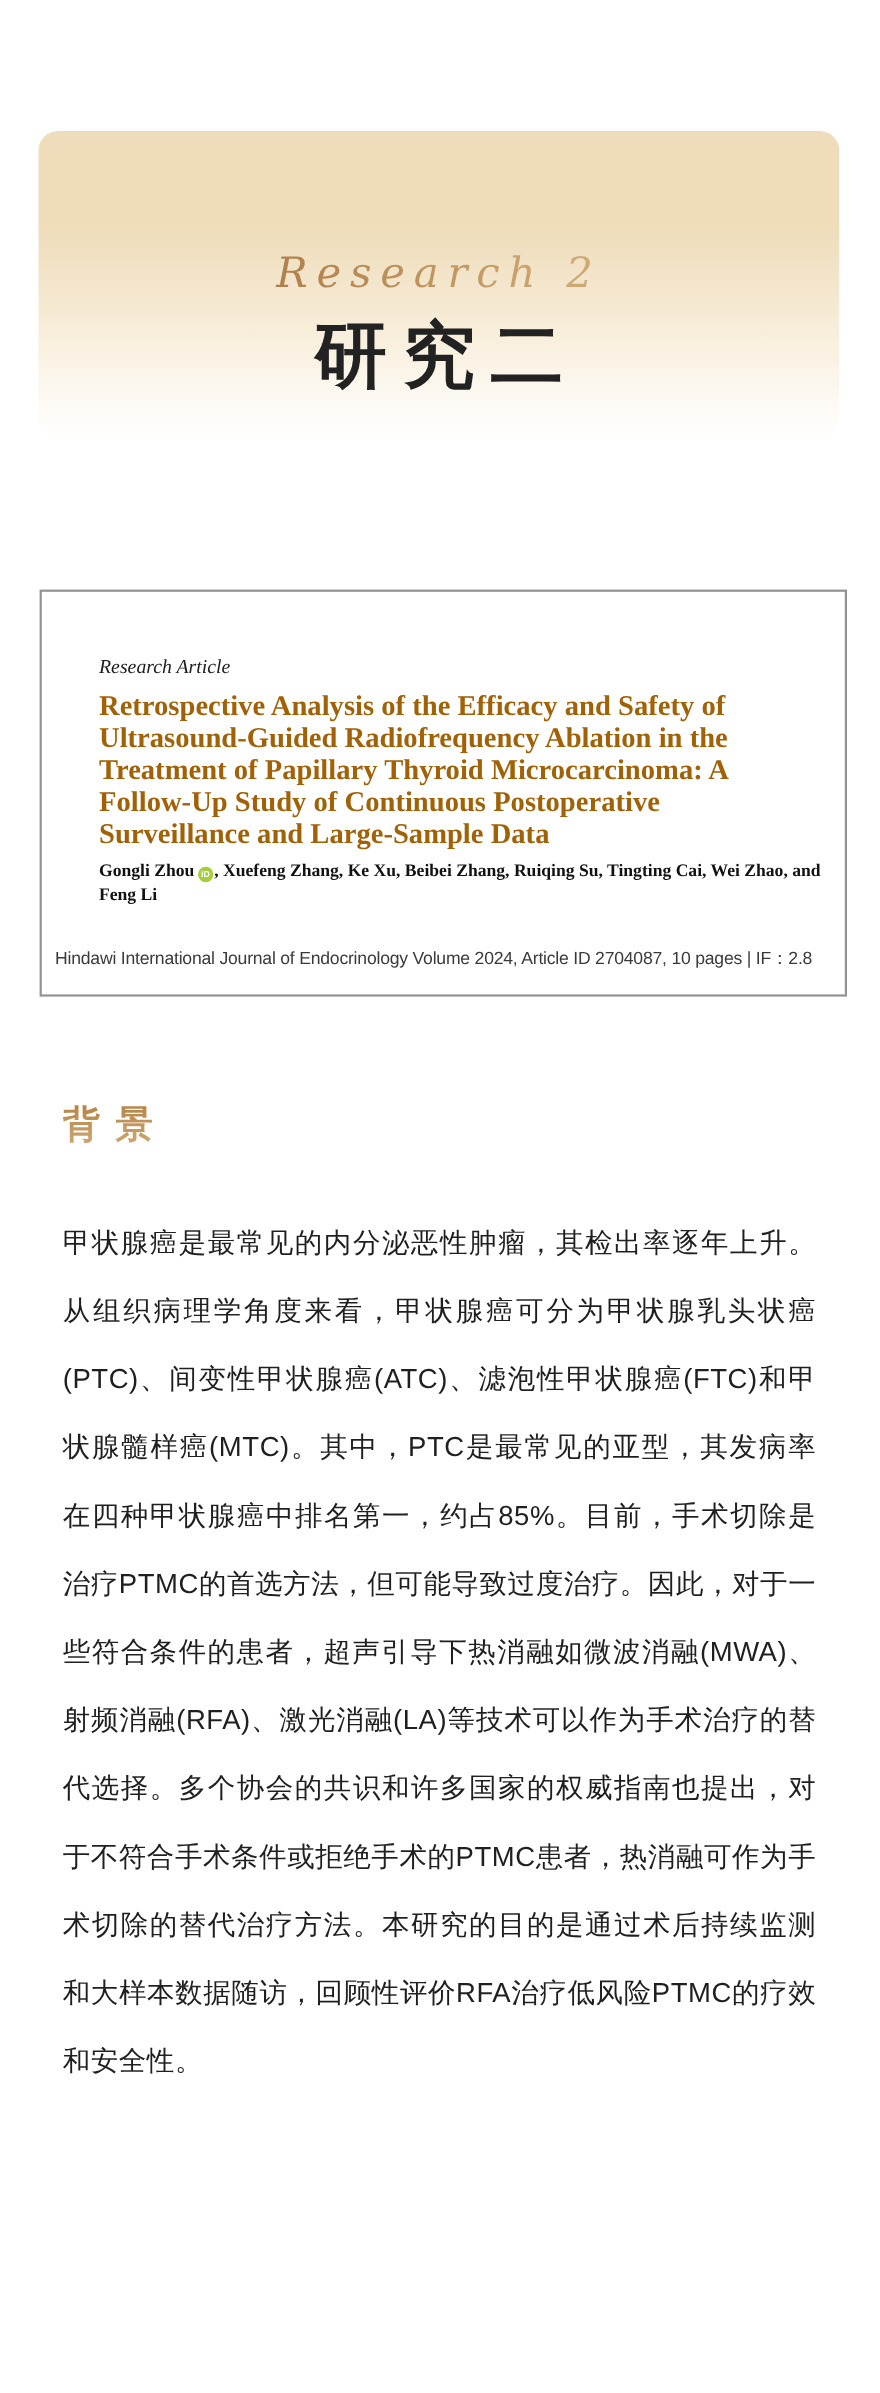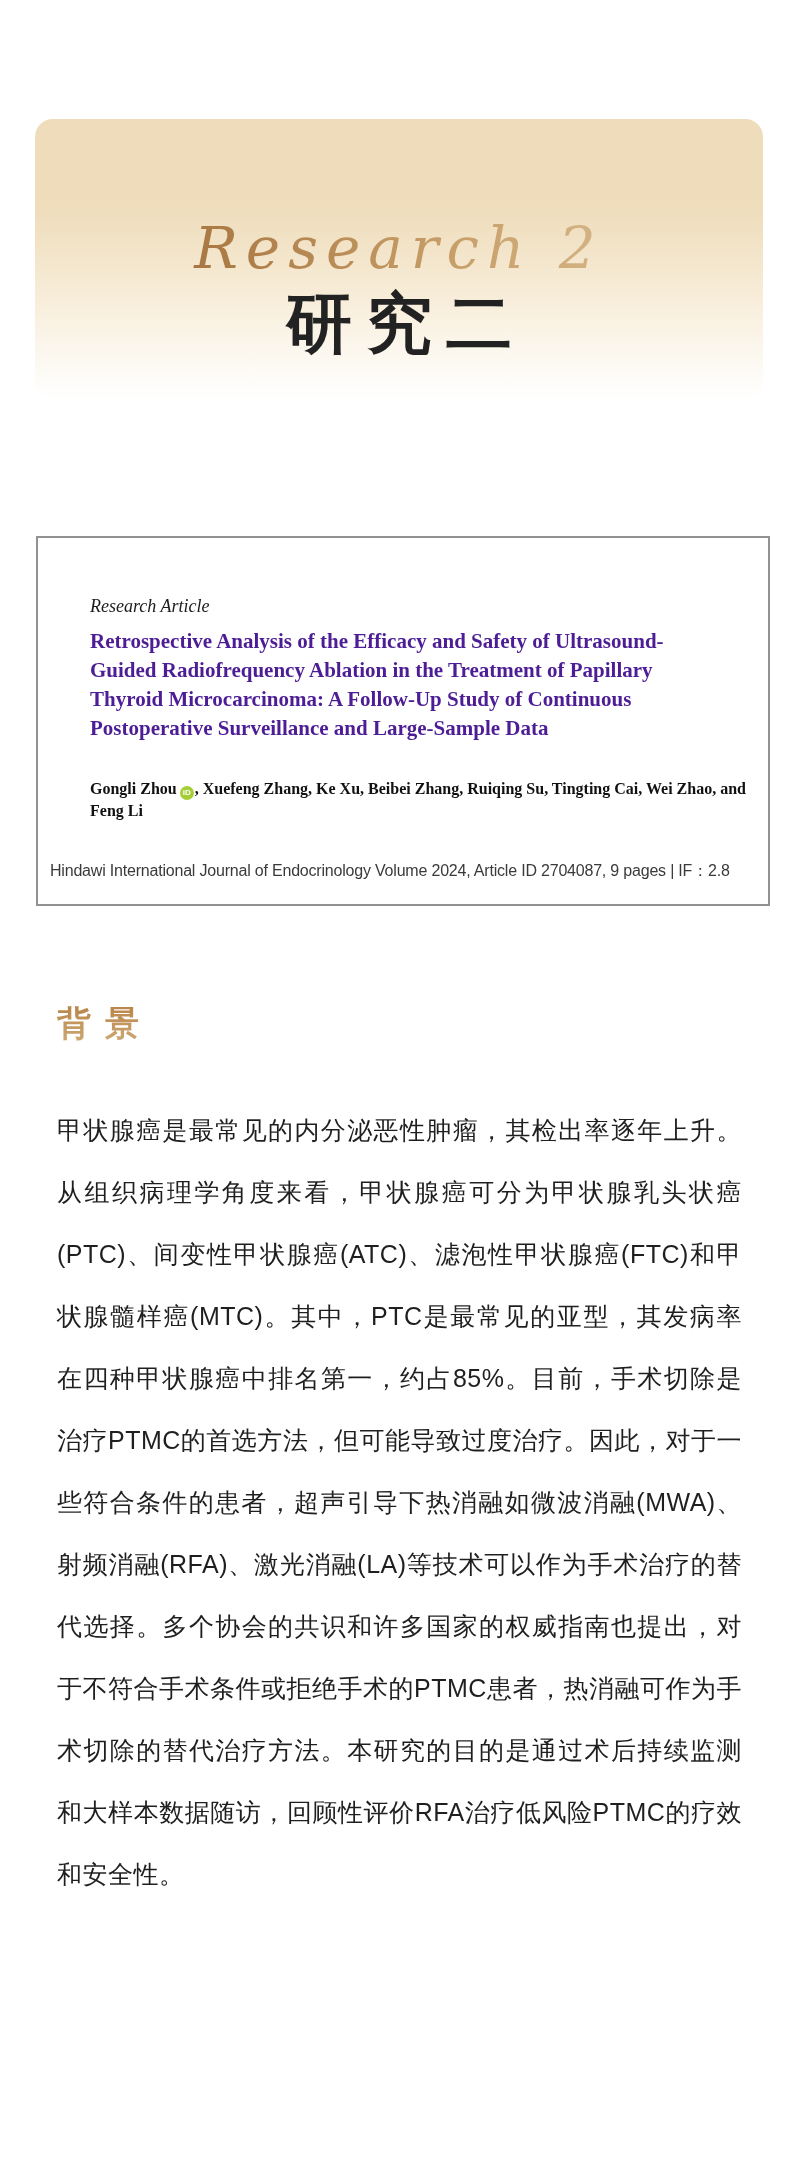--- a/index.html
+++ b/index.html
@@ -16,21 +16,21 @@
     width: 728px;
     height: 281px;
     border-radius: 18px;
     background: linear-gradient(180deg, #eedcba 0%, #eedcba 30%, #f7ecd7 62%, #fdfaf4 88%, #ffffff 100%);
     text-align: center;
   }
   .banner-en {
     padding-top: 96px;
     font-family: "DejaVu Serif", serif;
     font-style: italic;
-    font-size: 58px;
+    font-size: 38px;
     line-height: 66px;
     letter-spacing: 8px;
     background: linear-gradient(78deg, #9c6733 8%, #c79e68 55%, #e3cba4 100%);
     -webkit-background-clip: text;
     background-clip: text;
     color: transparent;
   }
   .banner-zh {
     margin-top: 6px;
     font-family: "Liberation Serif", serif;
@@ -58,26 +58,26 @@
     font-style: italic;
     font-size: 18px;
     line-height: 24px;
     color: #1c1c1c;
     margin-bottom: 9px;
   }
   .paper-title {
     width: 632px;
     font-family: "Liberation Serif", serif;
     font-weight: 700;
-    font-size: 21px;
+    font-size: 26px;
     line-height: 29px;
-    color: #4c1d95;
+    color: #a16207;
   }
   .paper-authors {
-    margin-top: 35px;
+    margin-top: 9px;
     width: 662px;
     font-family: "Liberation Serif", serif;
     font-weight: 700;
     font-size: 16px;
     line-height: 22px;
     color: #111111;
   }
   .orcid {
     display: inline-flex;
     align-items: center;
@@ -137,19 +137,19 @@
 
 <div class="banner">
   <div class="banner-en">Research 2</div>
   <div class="banner-zh">研究二</div>
 </div>
 
 <div class="paper-card">
   <div class="paper-kicker">Research Article</div>
   <div class="paper-title">Retrospective Analysis of the Efficacy and Safety of Ultrasound-Guided Radiofrequency Ablation in the Treatment of Papillary Thyroid Microcarcinoma: A Follow-Up Study of Continuous Postoperative Surveillance and Large-Sample Data</div>
   <div class="paper-authors"><span>Gongli Zhou</span><span class="orcid">iD</span><span>, Xuefeng Zhang, Ke Xu, Beibei Zhang, Ruiqing Su, Tingting Cai, Wei Zhao, and Feng Li</span></div>
-  <div class="paper-citation">Hindawi International Journal of Endocrinology Volume 2024, Article ID 2704087, 9 pages | IF：2.8</div>
+  <div class="paper-citation">Hindawi International Journal of Endocrinology Volume 2024, Article ID 2704087, 10 pages | IF：2.8</div>
 </div>
 
 <div class="content">
   <div class="section-heading">背景</div>
   <div class="body-paragraph">甲状腺癌是最常见的内分泌恶性肿瘤，其检出率逐年上升。从组织病理学角度来看，甲状腺癌可分为甲状腺乳头状癌(PTC)、间变性甲状腺癌(ATC)、滤泡性甲状腺癌(FTC)和甲状腺髓样癌(MTC)。其中，PTC是最常见的亚型，其发病率在四种甲状腺癌中排名第一，约占85%。目前，手术切除是治疗PTMC的首选方法，但可能导致过度治疗。因此，对于一些符合条件的患者，超声引导下热消融如微波消融(MWA)、射频消融(RFA)、激光消融(LA)等技术可以作为手术治疗的替代选择。多个协会的共识和许多国家的权威指南也提出，对于不符合手术条件或拒绝手术的PTMC患者，热消融可作为手术切除的替代治疗方法。本研究的目的是通过术后持续监测和大样本数据随访，回顾性评价RFA治疗低风险PTMC的疗效和安全性。</div>
 </div>
 
 </body></html>

